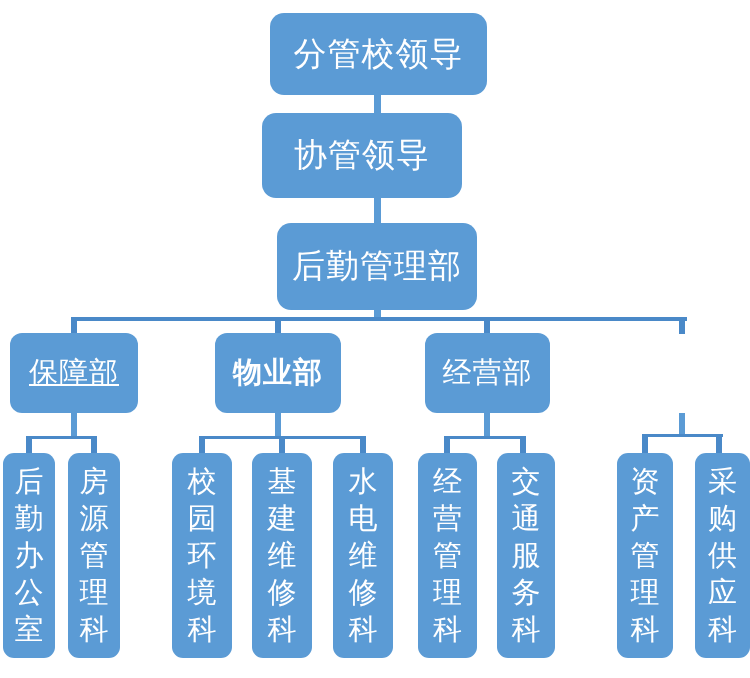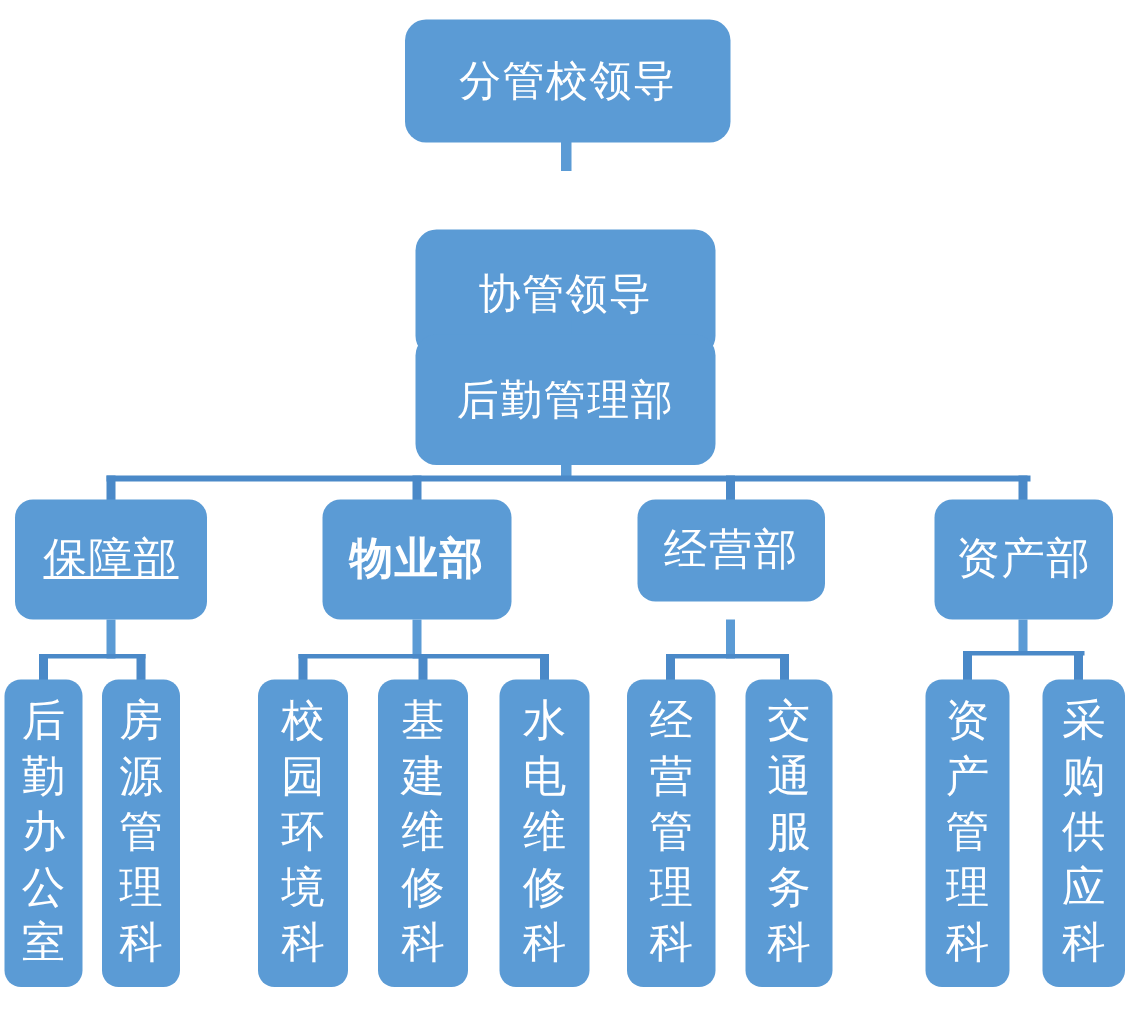--- a/index.html
+++ b/index.html
@@ -18,58 +18,57 @@
   .node {
     position: absolute;
     background: #5B9BD5;
     color: #ffffff;
     display: flex;
     align-items: center;
     justify-content: center;
     box-sizing: border-box;
     text-align: center;
   }
-  .big    { border-radius: 14px; font-size: 28px; letter-spacing: 1px; }
+  .big    { border-radius: 14px; font-size: 33px; letter-spacing: 1px; }
   .dept   { border-radius: 12px; font-size: 29px; letter-spacing: 1px; }
   .leaf   { border-radius: 11px; font-size: 29px; flex-direction: column; }
   .vchar  { display: block; line-height: 37px; text-align: center; }
   .conn {
     position: absolute;
     background: #5B9BD5;
   }
   .thin {
     background: #4a89c8;
   }
 </style>
 </head>
 <body>
 
 <div id="canvas">
 
   <div class="node big" style="left:270px; top:13px;  width:217px; height:82px;">分管校领导</div>
 
   <div class="conn" style="left:374px; top:94px; width:7px; height:20px;"></div>
 
-  <div class="node big" style="left:277px; top:113px; width:200px; height:85px;margin-top:40px;">协管领导</div>
+  <div class="node big" style="left:262px; top:113px; width:200px; height:85px;">协管领导</div>
 
   <div class="conn" style="left:374px; top:197px; width:7px; height:27px;"></div>
 
   <div class="node big" style="left:277px; top:223px; width:200px; height:87px;">后勤管理部</div>
 
   <div class="conn" style="left:374px; top:309px; width:7px; height:10px;"></div>
   <div class="conn thin" style="left:71px; top:317px; width:616px; height:4px;"></div>
   <div class="conn thin" style="left:71px;  top:317px; width:6px; height:17px;"></div>
   <div class="conn thin" style="left:275px; top:317px; width:6px; height:17px;"></div>
   <div class="conn thin" style="left:484px; top:317px; width:6px; height:17px;"></div>
   <div class="conn thin" style="left:679px; top:317px; width:6px; height:17px;"></div>
 
   <div class="node dept" style="left:10px;  top:333px; width:128px; height:80px;text-decoration:underline;">保障部</div>
   <div class="node dept" style="left:215px; top:333px; width:126px; height:80px;font-weight:bold;">物业部</div>
-  <div class="node dept" style="left:425px; top:333px; width:125px; height:68px;">经营部</div>
-  <div class="node dept" style="left:623px; top:333px; width:119px; height:80px;">资产部</div>
+  <div class="node dept" style="left:425px; top:333px; width:125px; height:80px;">经营部</div>
 
   <div class="conn" style="left:71px; top:413px; width:6px; height:26px;"></div>
   <div class="conn thin" style="left:26px; top:436px; width:71px; height:3px;"></div>
   <div class="conn thin" style="left:26px; top:436px; width:6px; height:18px;"></div>
   <div class="conn thin" style="left:91px; top:436px; width:6px; height:18px;"></div>
 
   <div class="conn" style="left:275px; top:413px; width:6px; height:26px;"></div>
   <div class="conn thin" style="left:199px; top:436px; width:167px; height:3px;"></div>
   <div class="conn thin" style="left:199px; top:436px; width:6px; height:18px;"></div>
   <div class="conn thin" style="left:279px; top:436px; width:6px; height:18px;"></div>

